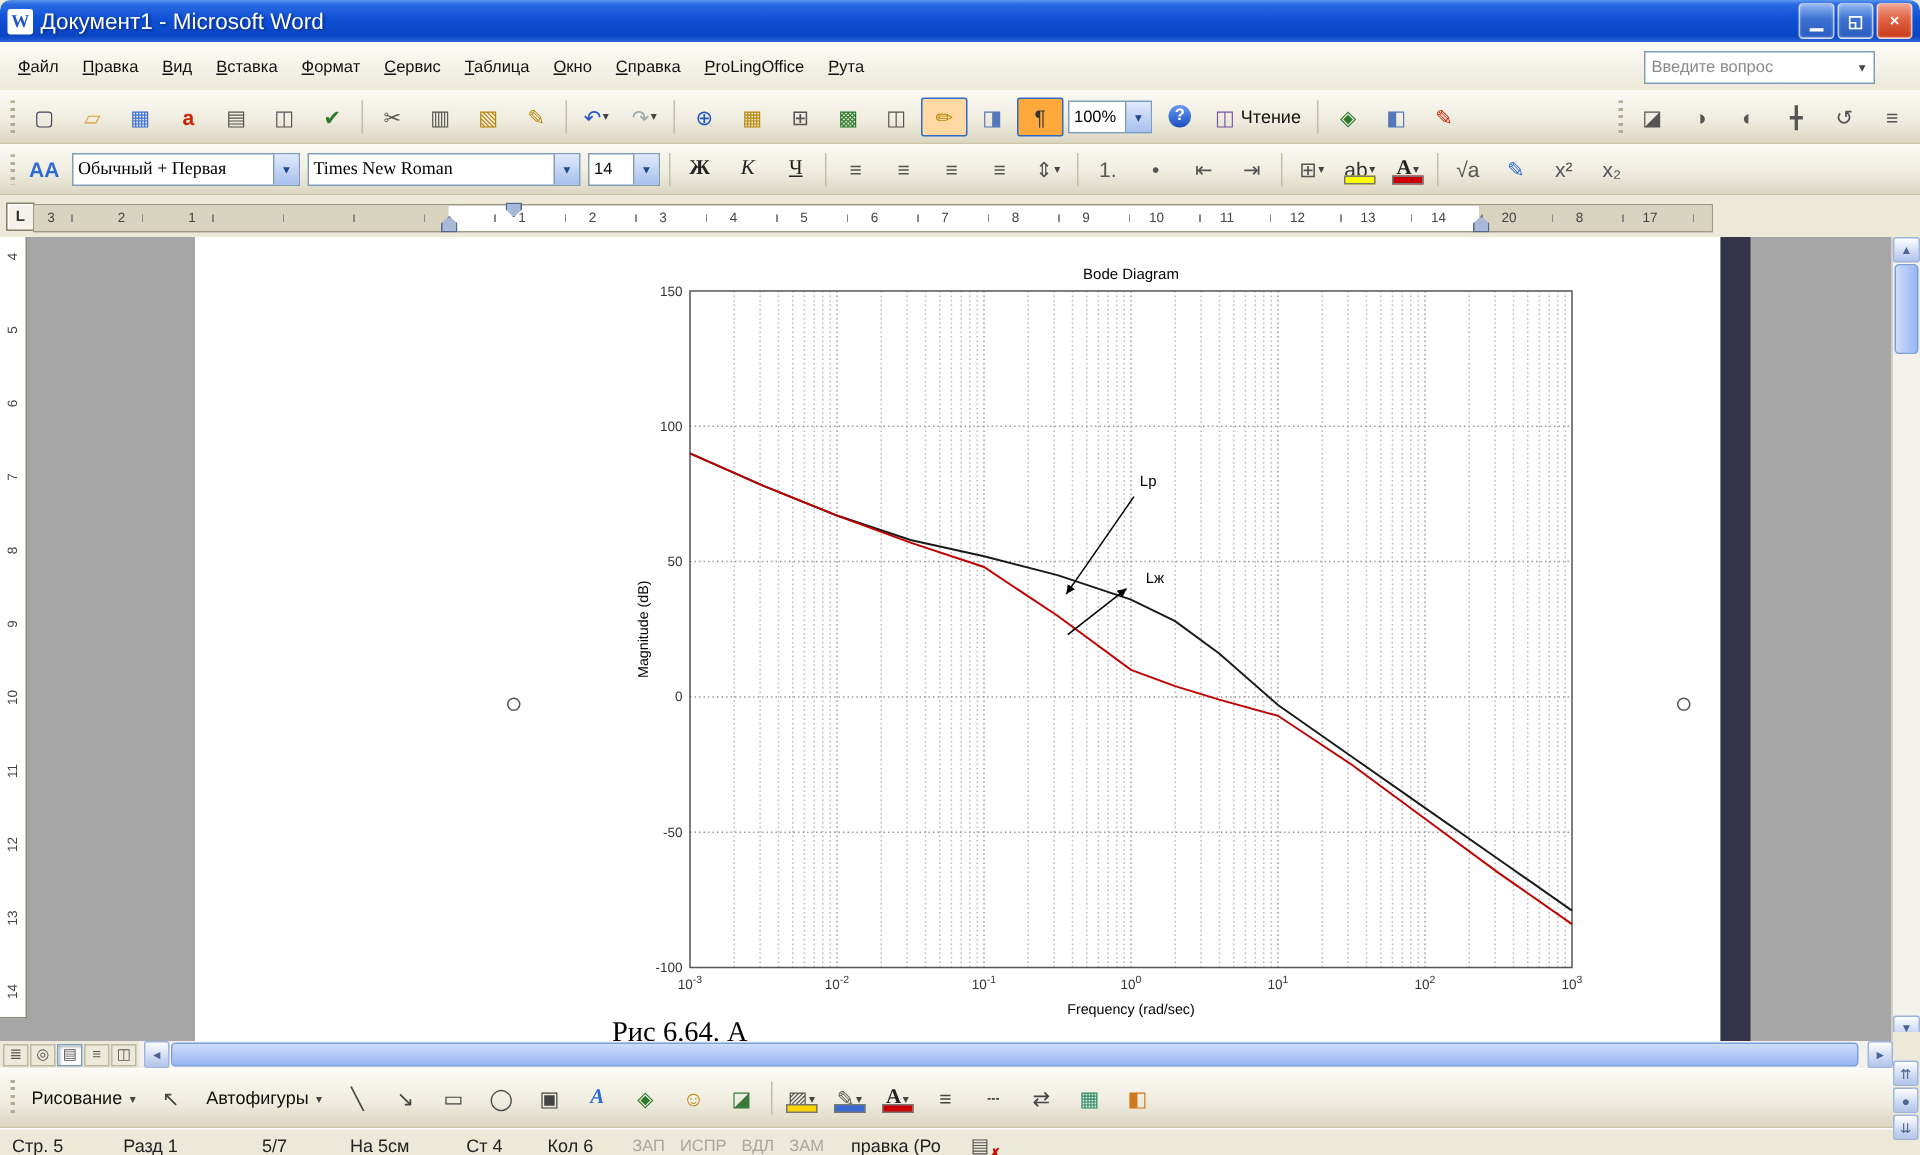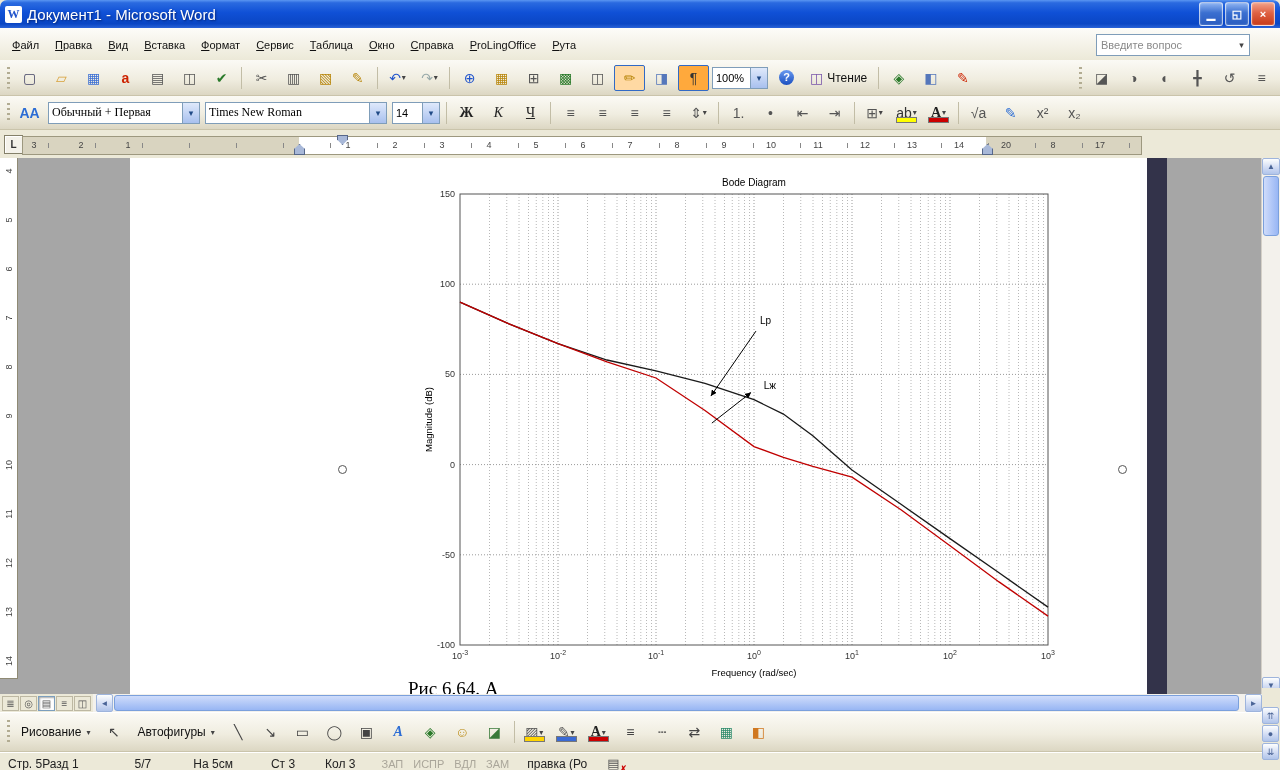--- a/index.html
+++ b/index.html
@@ -84,21 +84,21 @@
   .hright{right:0;top:0;width:17px;height:18px}
   .htrack{position:absolute;left:113px;right:17px;top:0;bottom:0}
   .hthumb{position:absolute;left:1px;right:6px;top:1px;height:16px;background:linear-gradient(180deg,#cfdcfb,#98b6f4);border:1px solid #7ba0dc;border-radius:3px;box-sizing:border-box}
   .corner{position:absolute;left:1262px;top:688px;width:18px;height:18px;background:#ece9d8}
   .browsecol{position:absolute;left:1262px;top:706px;width:18px;background:#ece9d8;display:flex;flex-direction:column;gap:1px;padding-top:1px}
   .bbtn{width:17px;height:17px;display:flex;align-items:center;justify-content:center;font-size:9px;color:#4a6496;background:linear-gradient(180deg,#fdfefe,#cfdaf3 60%,#b0c4ea);border:1px solid #9eb4dc;border-radius:2px;box-sizing:border-box}
 
   
   .statusbar{height:22px;display:flex;align-items:center;padding:0 8px;background:#ece9d8;border-top:1px solid #fff;font-size:12px;color:#222}
   .sfield{white-space:nowrap}
-  .sfield:nth-child(1){}
+  .sfield:nth-child(1){margin-right:40px}
   .sfield:nth-child(2){margin-right:56px}
   .sfield:nth-child(3){margin-right:42px}
   .sfield:nth-child(4){margin-right:38px}
   .sfield:nth-child(5){margin-right:30px}
   .sfield:nth-child(6){margin-right:26px}
   .sind{margin-right:10px;color:#aaa69a;font-size:11px}
   .slang{margin-left:8px;white-space:nowrap}
   .spell{margin-left:20px;position:relative;width:17px;height:16px;display:inline-block}
   .spell .base{font-size:13px;color:#555}
   .spell .x{position:absolute;right:-3px;bottom:-2px;font-size:9px;color:#c00;font-weight:bold}
@@ -575,22 +575,22 @@
         <span class="glyph" data-name="3d-style-icon" style="color: rgb(208, 120, 32);">◧</span>
       </span>
     </div>
 
   <div class="statusbar" data-name="status-bar">
     <span data-name="status-fields" style="display:flex;align-items:center">
         <span class="sfield" data-name="page-number">Стр. 5</span>
         <span class="sfield" data-name="section-number">Разд 1</span>
         <span class="sfield" data-name="page-of-total">5/7</span>
         <span class="sfield" data-name="vertical-position">На 5см</span>
-        <span class="sfield" data-name="line-number">Ст 3</span>
-        <span class="sfield" data-name="column-number">Кол 3</span>
+        <span class="sfield" data-name="line-number">Ст 4</span>
+        <span class="sfield" data-name="column-number">Кол 6</span>
       </span>
     <span data-name="status-indicators" style="display:flex;">
         <span class="sind" data-name="macro-record-indicator">ЗАП</span>
         <span class="sind" data-name="track-changes-indicator">ИСПР</span>
         <span class="sind" data-name="extend-selection-indicator">ВДЛ</span>
         <span class="sind" data-name="overtype-indicator">ЗАМ</span>
       </span>
     <span class="slang" data-name="language-indicator">правка (Ро</span>
     <span class="spell" data-name="spelling-status-icon">
       <span class="base" data-name="book-icon">▤</span>

